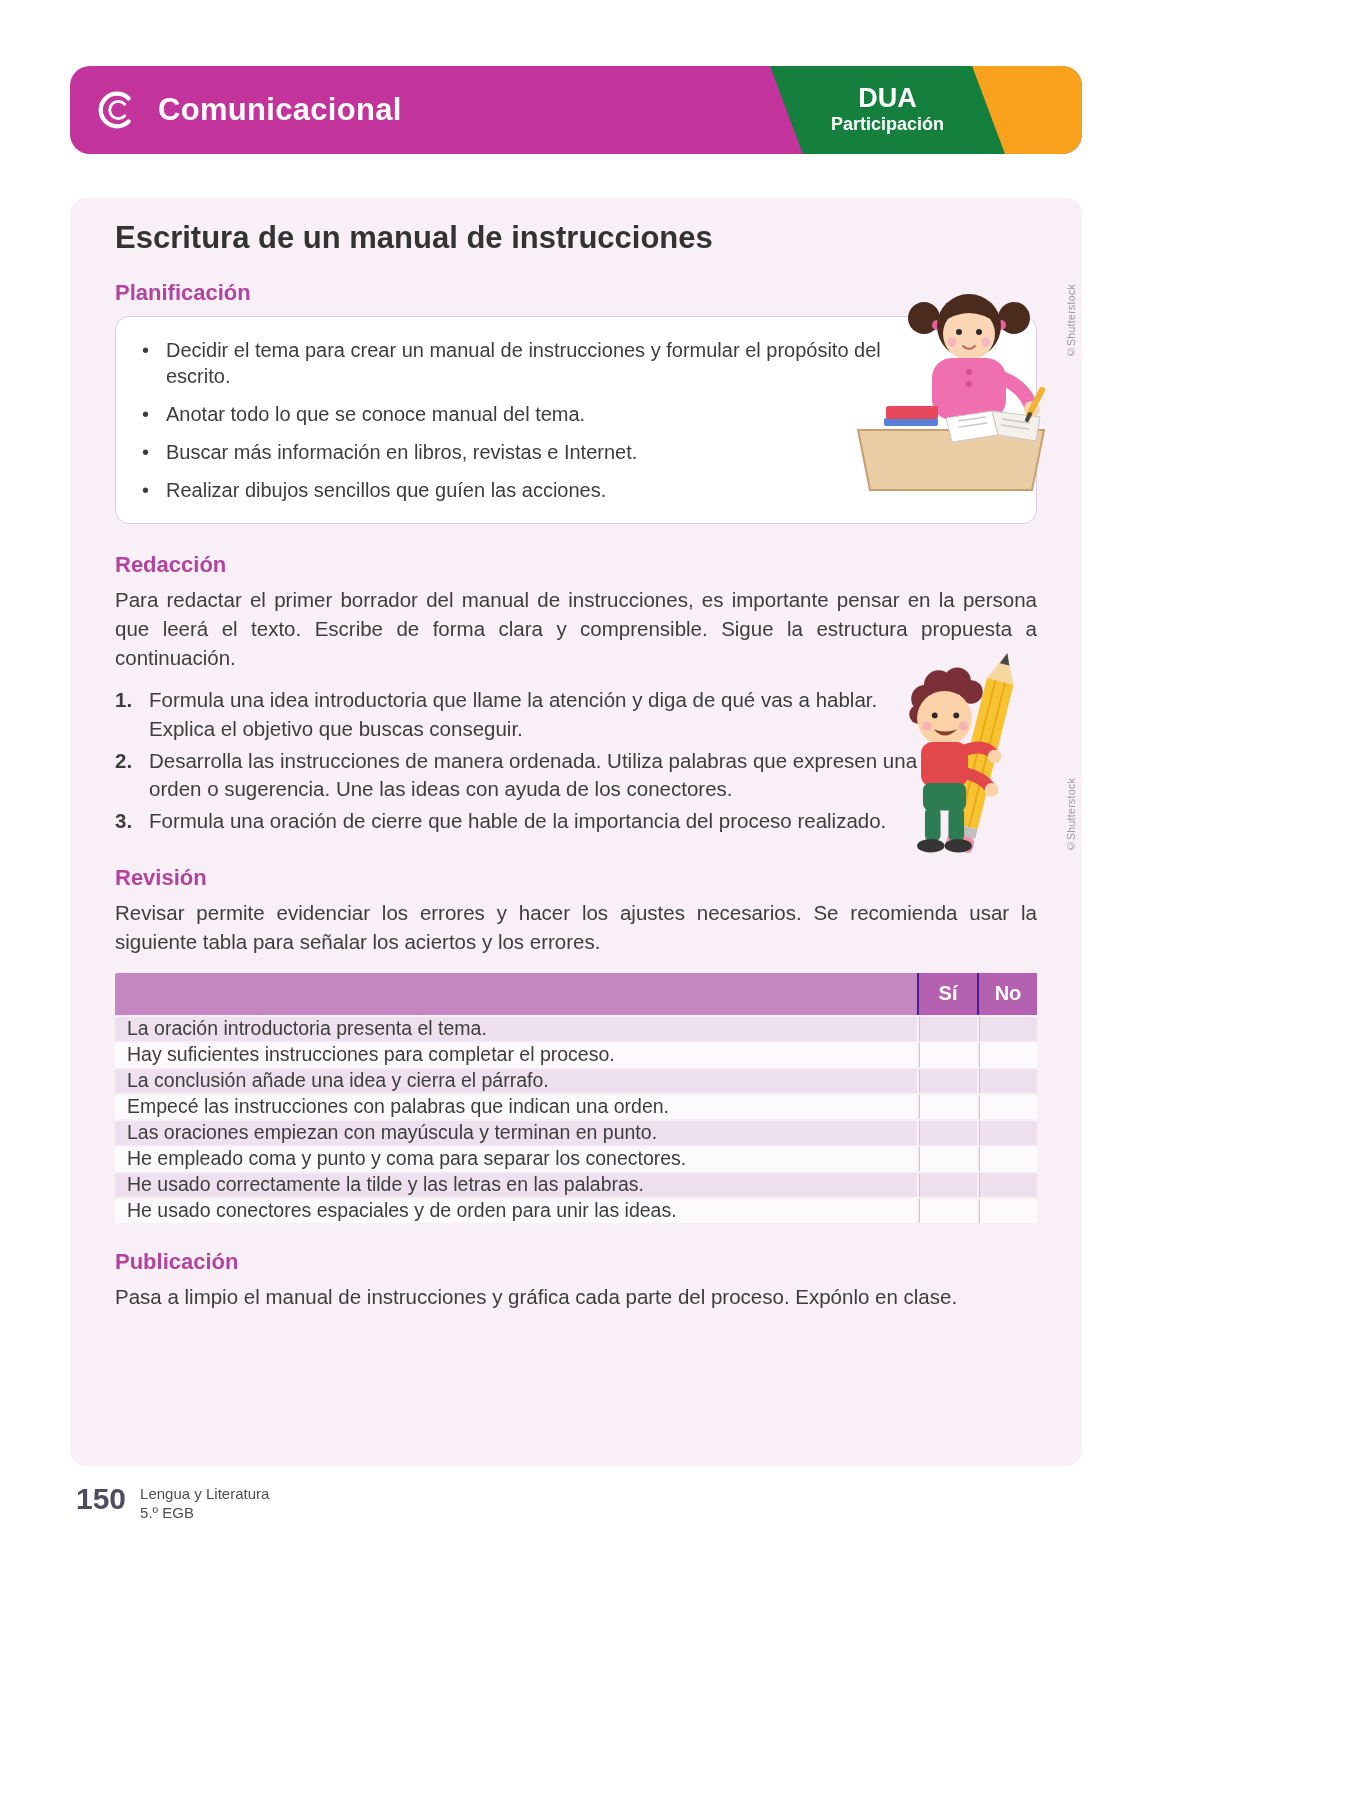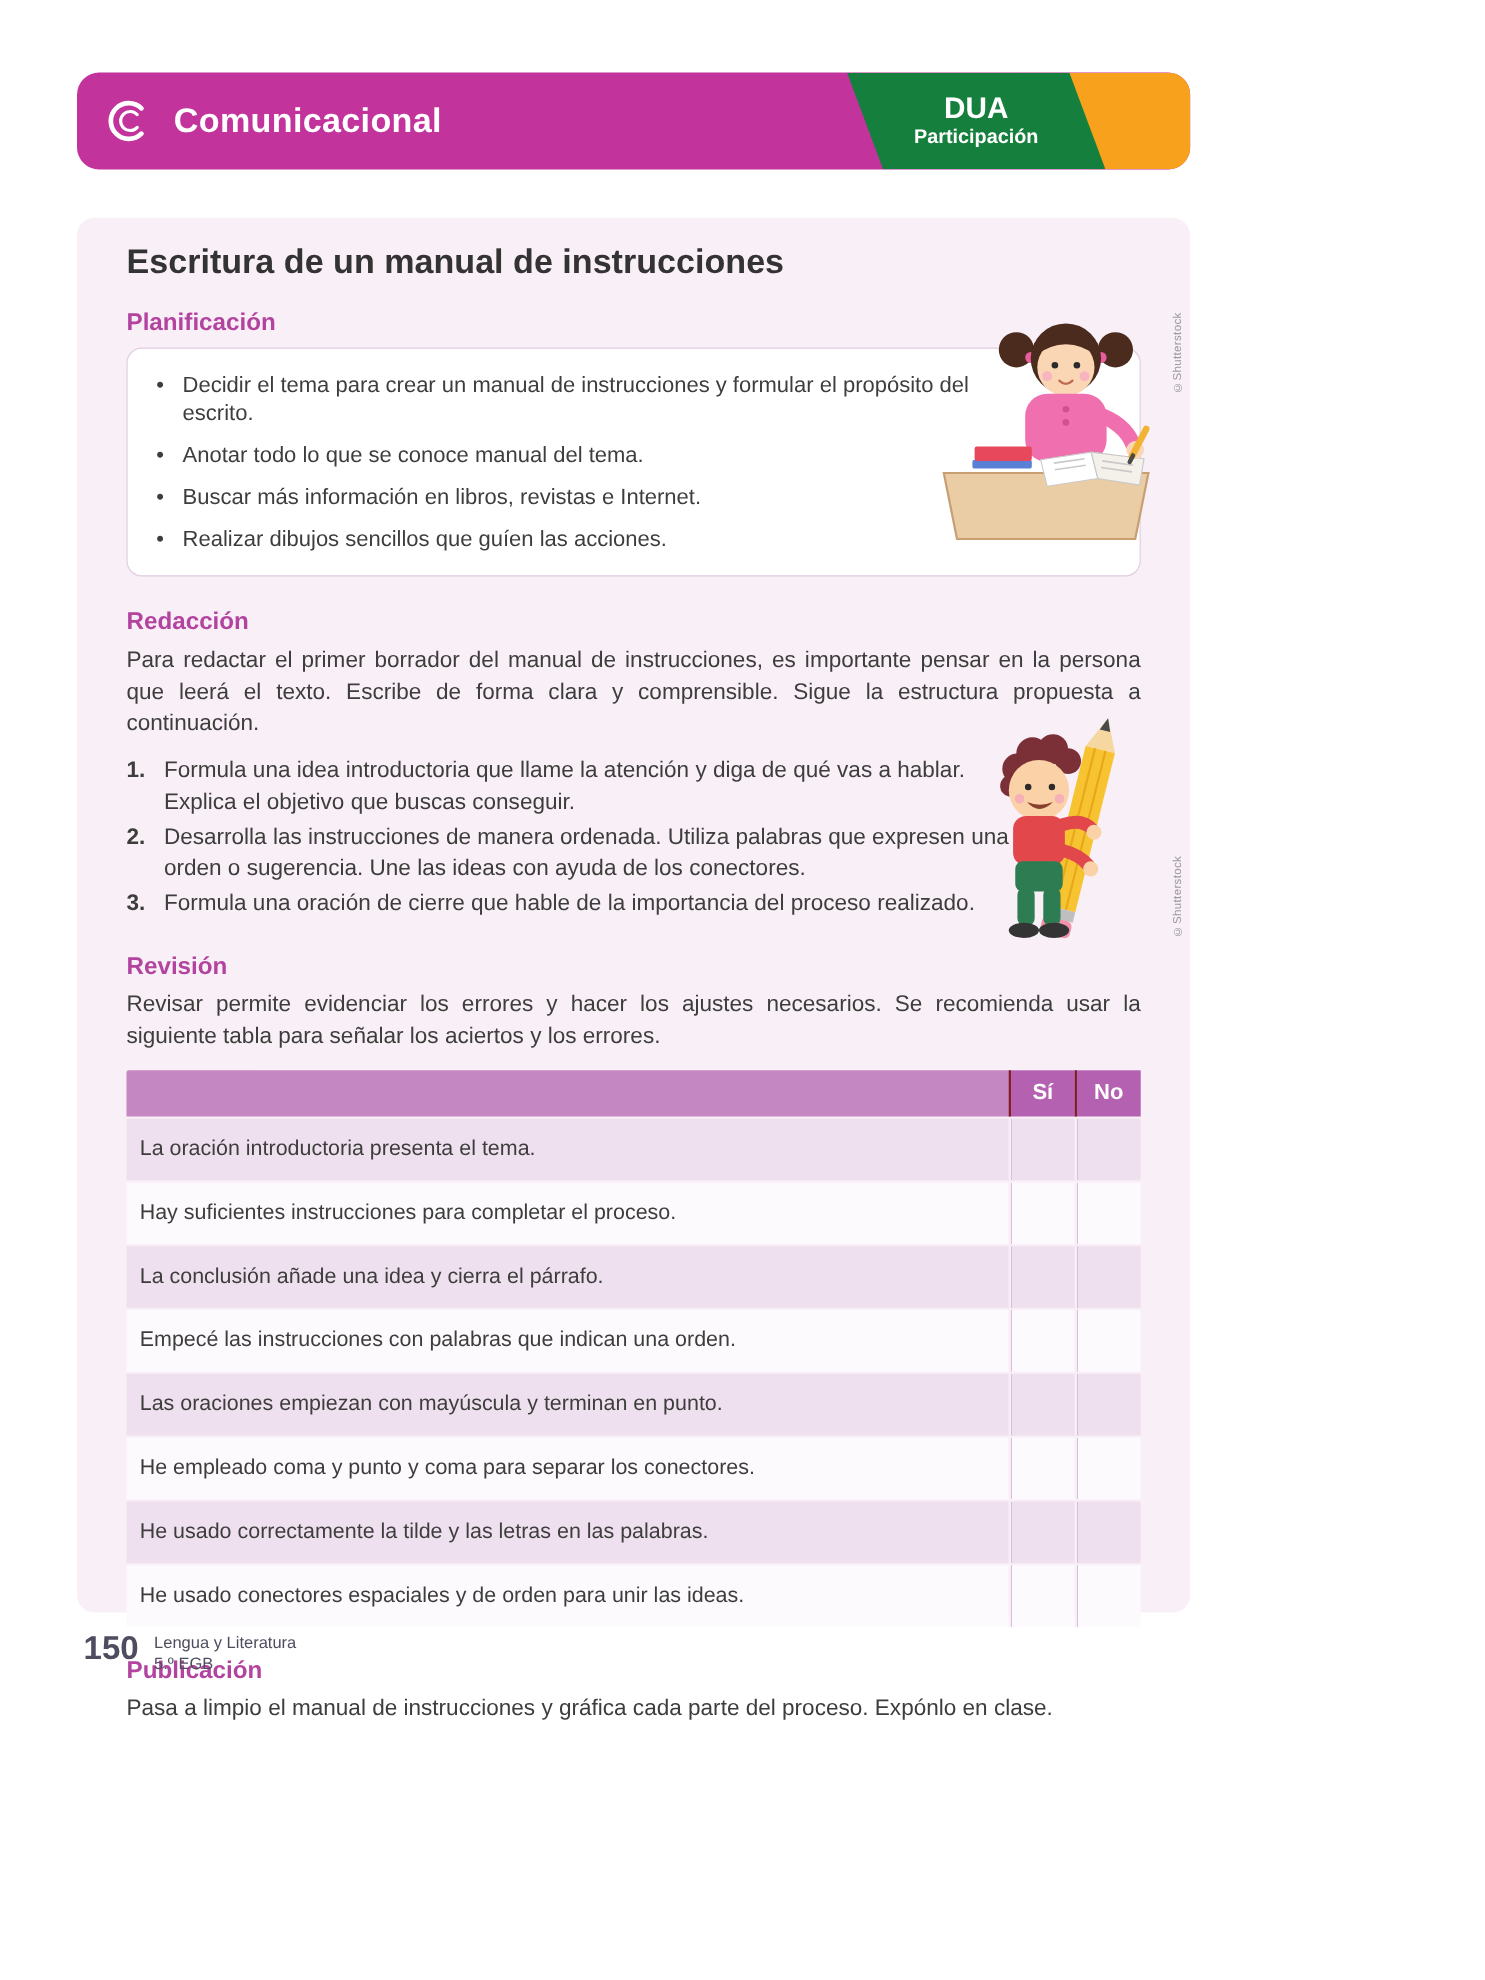--- a/index.html
+++ b/index.html
@@ -59,23 +59,23 @@
   .step { display:flex; margin-bottom:4px; }
   .step .num  { width:34px; flex:none; font-weight:bold; font-size:20.5px; line-height:1.37; }
   .step .stxt { font-size:20.5px; line-height:1.37; }
 
   
   .tbl { margin-top:16px; }
   .thead { display:flex; height:42px; }
   .th-label { flex:1; background:#C487C1; border-radius:2px 0 0 0; }
   .th-check {
     width:58px; background:#B561B2; color:#ffffff; font-weight:bold; font-size:20px;
-    display:flex; align-items:center; justify-content:center; border-left:2px solid #7f1d1d;
-  }
-  .trow { display:flex; height:56px; margin-top:2px; }
+    display:flex; align-items:center; justify-content:center; border-left:2px solid #4c1d95;
+  }
+  .trow { display:flex; height:24px; margin-top:2px; }
   .trow.odd  .tcell { background:#EFE0F0; }
   .trow.even .tcell { background:#FCFAFD; }
   .td-label {
     flex:1; display:flex; align-items:center; padding-left:12px;
     font-size:19.5px; color:#3D3D3C;
   }
   .td-check { width:58px; border-left:2px solid #F9EFF7; box-shadow:inset 1px 0 0 #D9BEDC; }
 
   
   .illus-girl { position:absolute; top:70px;  right:26px; width:210px; height:230px; }

